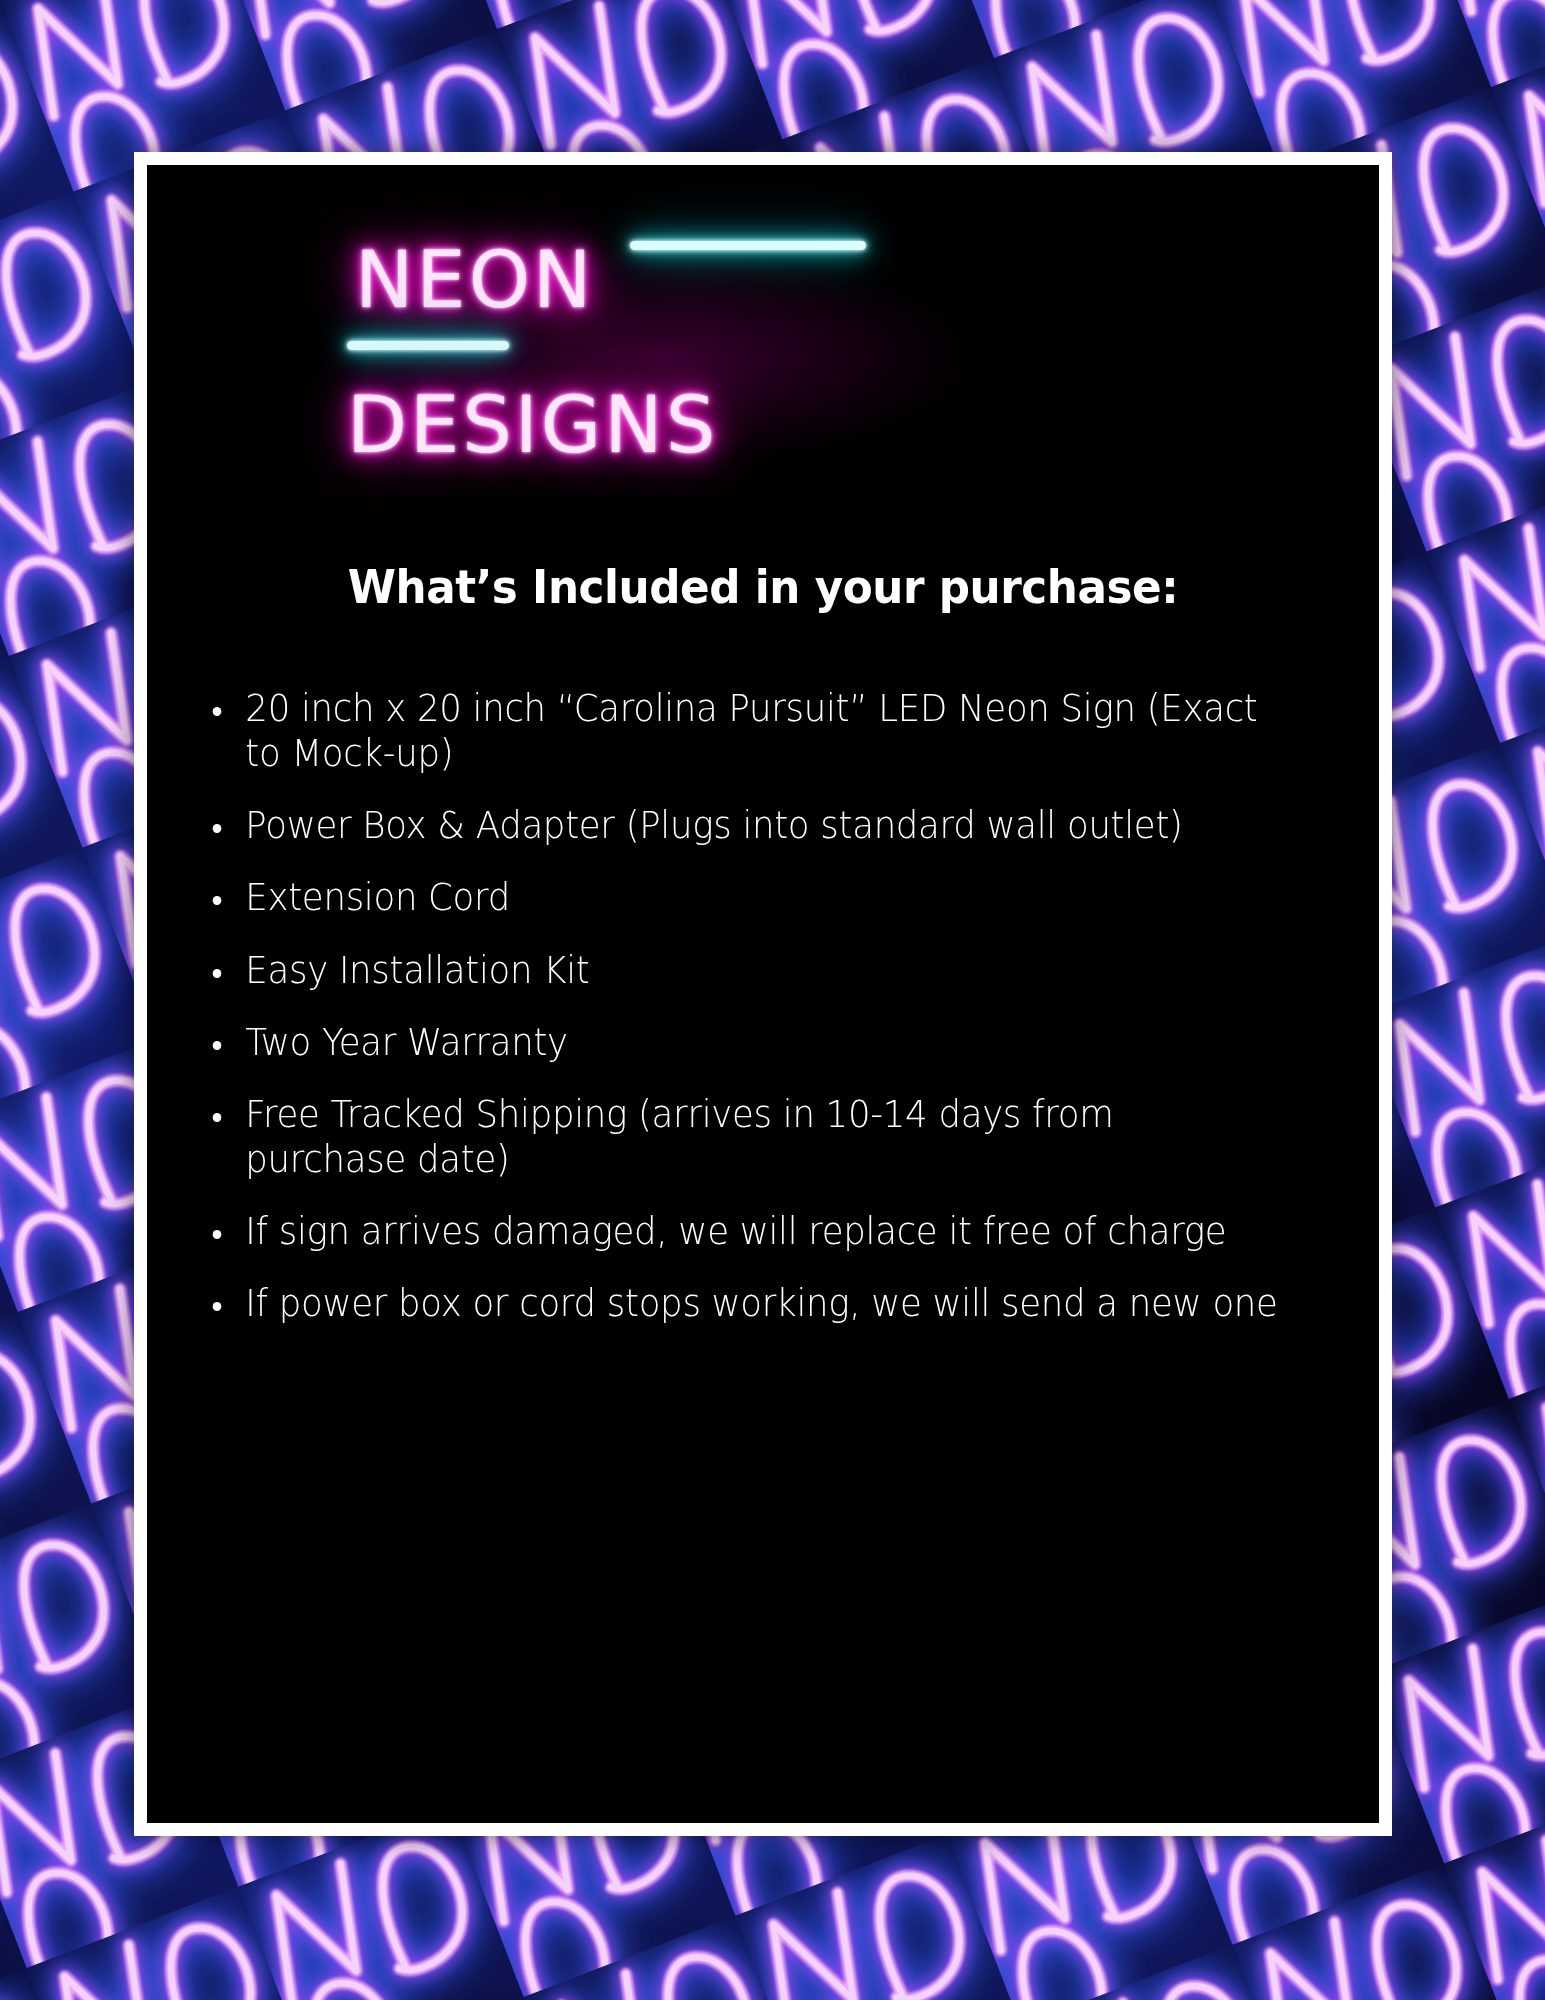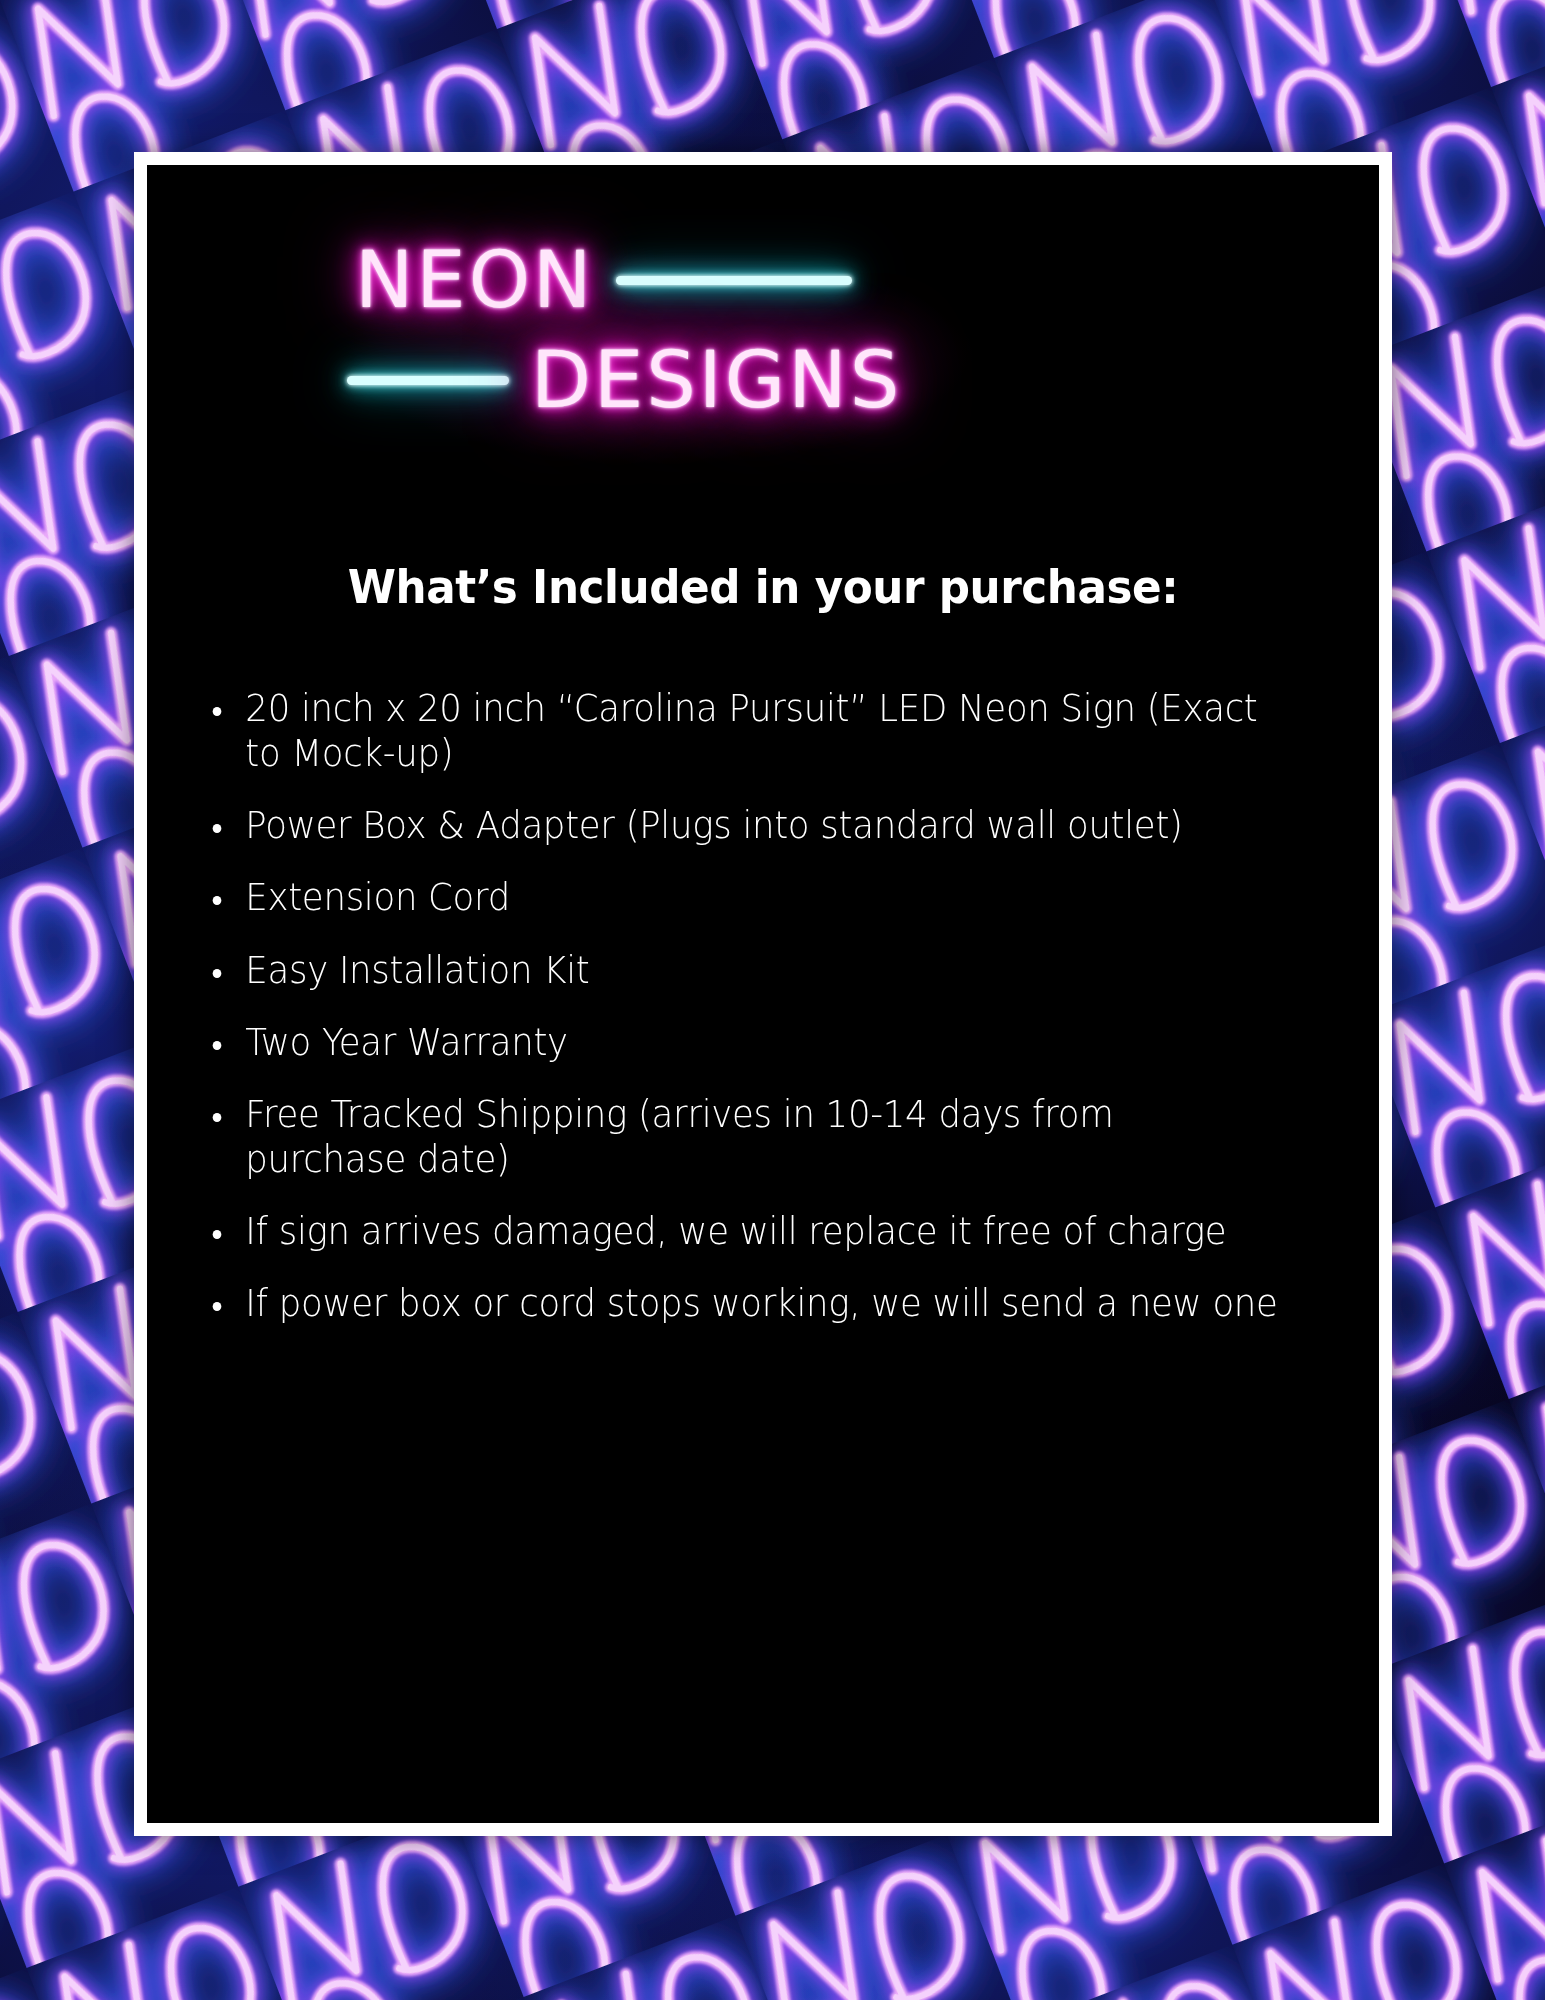--- a/index.html
+++ b/index.html
@@ -62,25 +62,25 @@
   
   #logo {
     position: relative;
     width: 100%;
     height: 250px;
     margin-top: 66px;
   }
   .logo-row {
     position: absolute;
     display: flex;
-    align-items: center;
-    gap: 22px;
+    align-items: flex-start;
+    gap: 36px;
   }
   #logo-row-top { left: 208px; top: 10px; }
-  #logo-row-bottom { left: 200px; top: 110px; }
+  #logo-row-bottom { left: 200px; top: 110px; flex-direction: column; }
 
   .neon-word {
     font-family: "DejaVu Sans", sans-serif;
     font-weight: 400;
     font-size: 78px;
     letter-spacing: 3px;
     color: #ffe6fb;
     text-shadow:
       0 0 3px #fff,
       0 0 7px #ff7af0,

